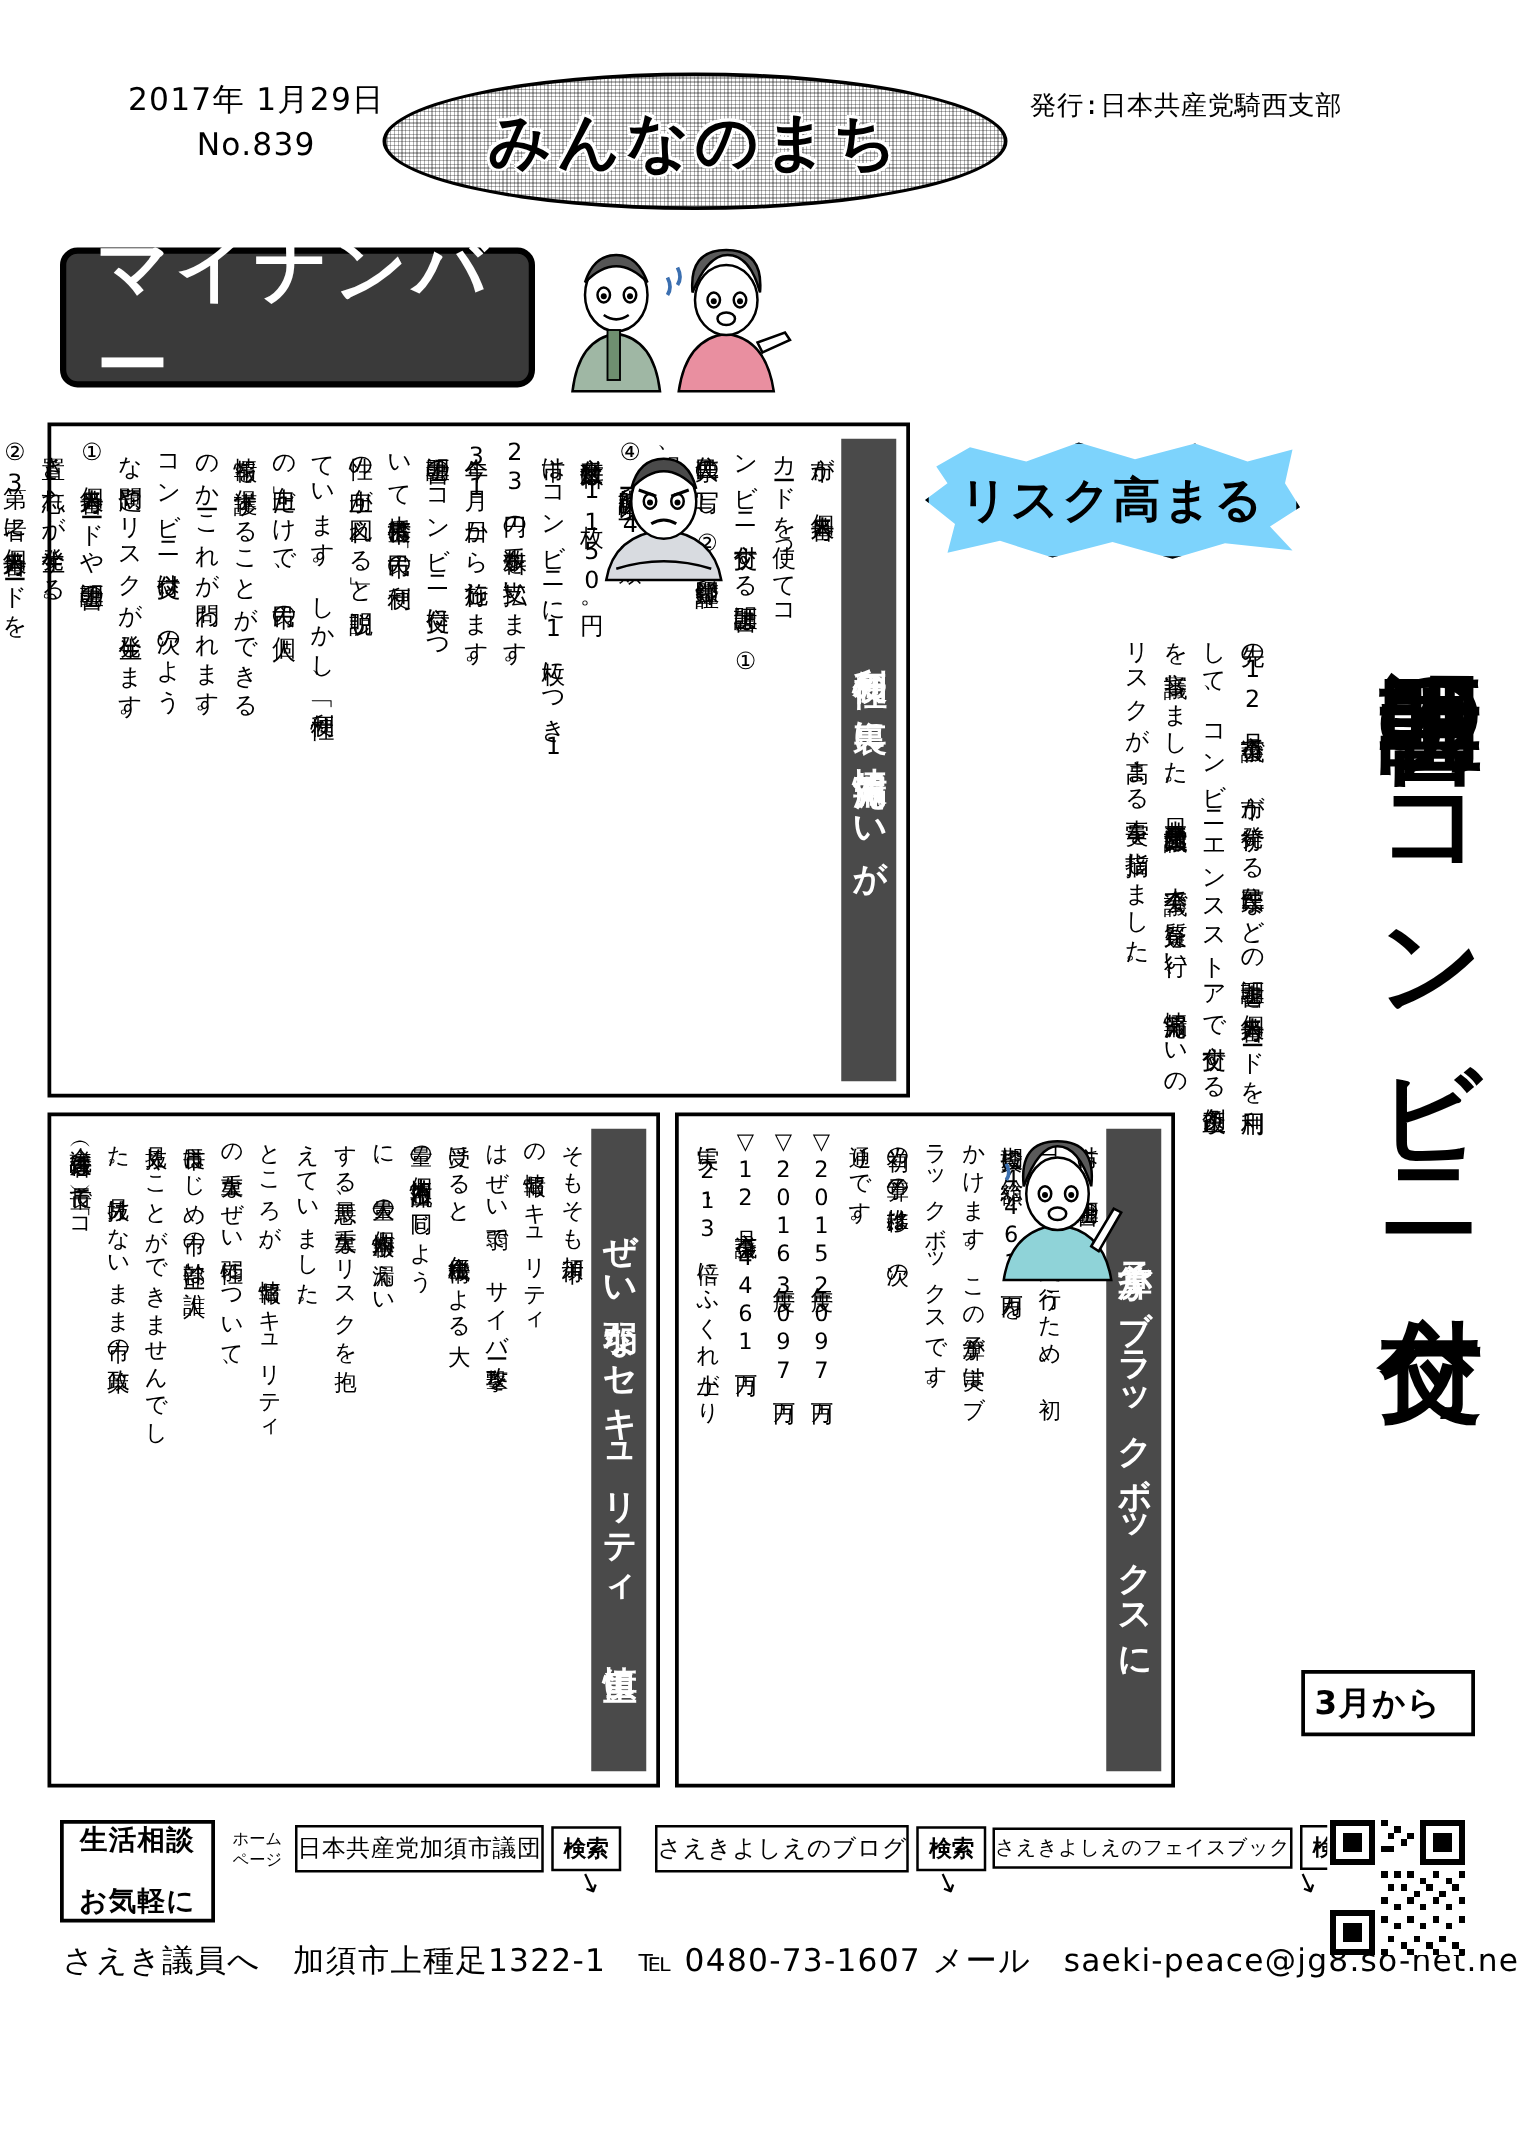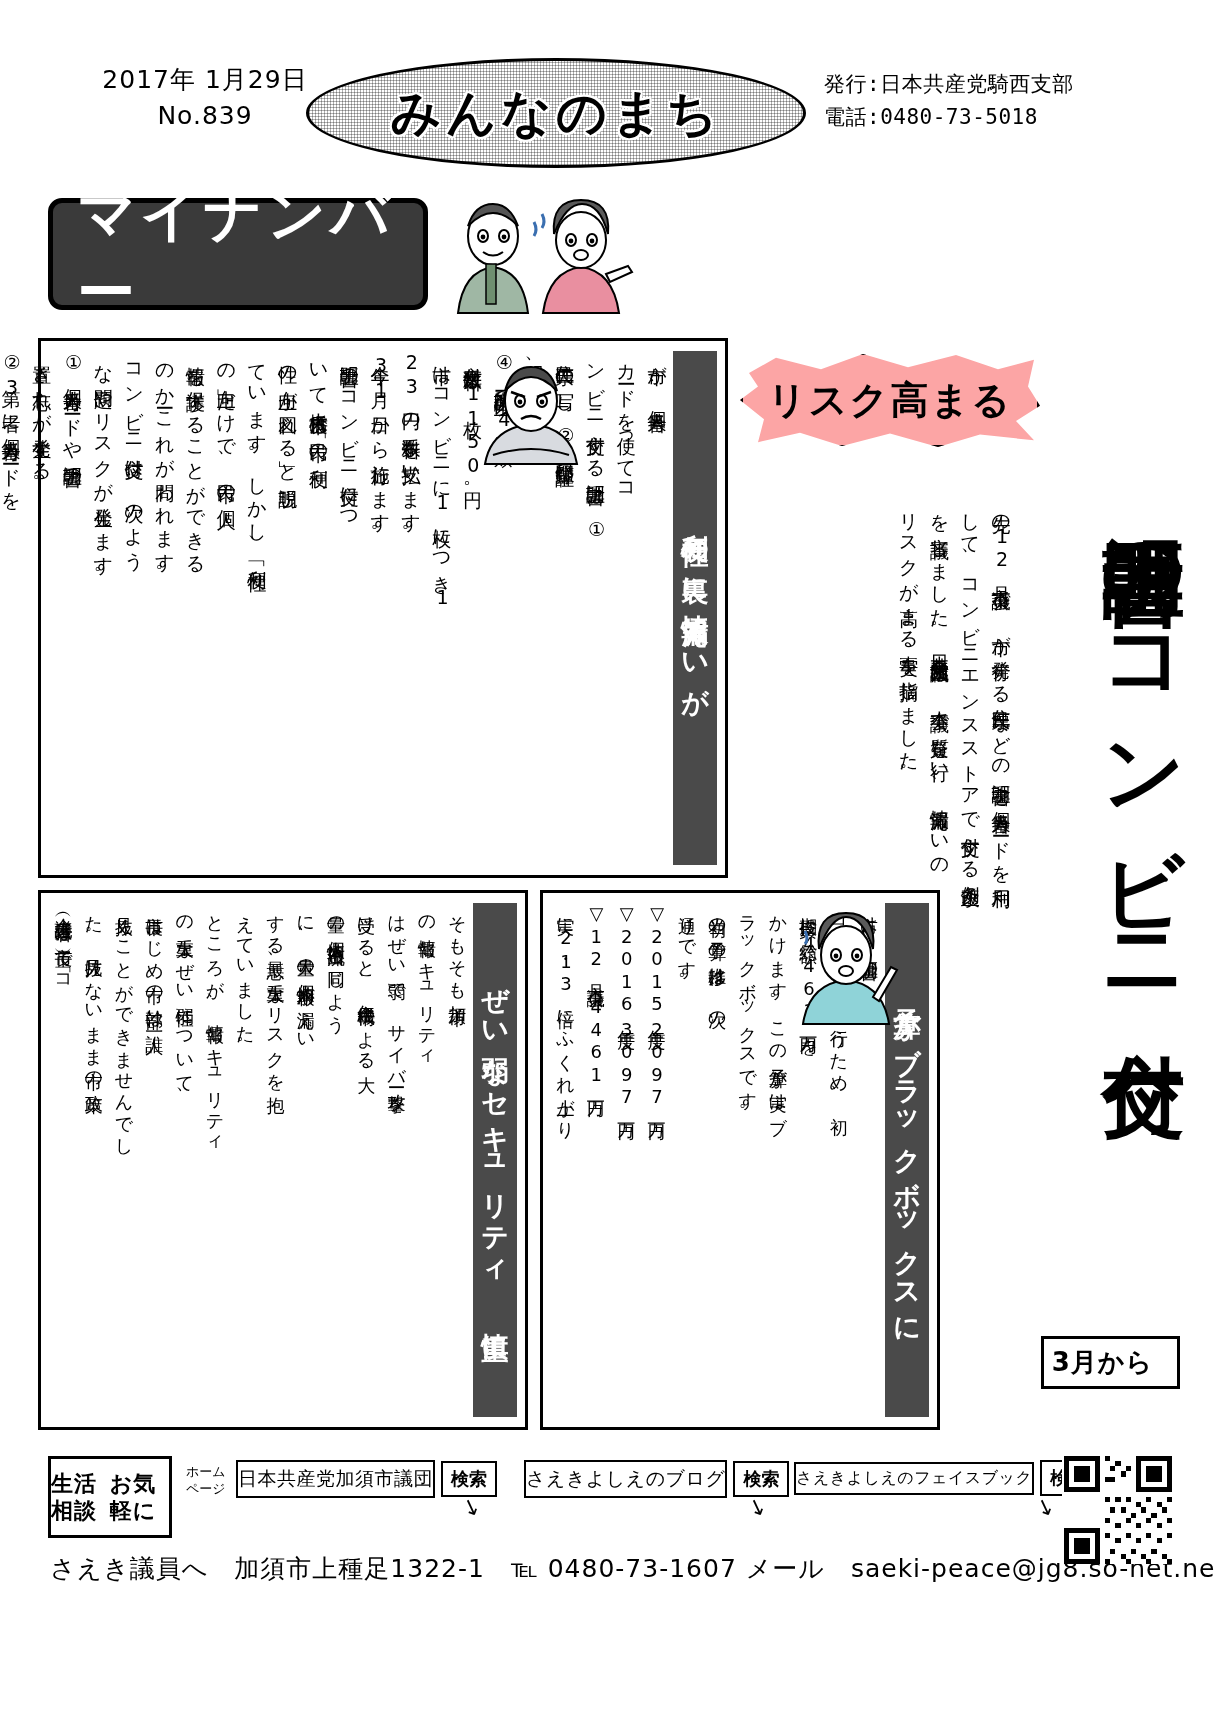--- a/index.html
+++ b/index.html
@@ -62,21 +62,21 @@
       3px 3px 0 #fff, -3px 3px 0 #fff, 3px -3px 0 #fff, -3px -3px 0 #fff,
       4px 4px 6px rgba(0,0,0,0.35);
     -webkit-text-stroke:2px #000;
   }
   
   .people { position:absolute; left:438px; top:10px; width:210px; height:130px; }
 
   
   .risk-burst {
     position:absolute; left:740px; top:352px; width:300px; height:96px;
-    background:#fca5a5; border:3px solid #000;
+    background:#7dd3fc; border:3px solid #000;
     clip-path: polygon(3% 22%, 12% 6%, 27% 18%, 41% 2%, 56% 16%, 72% 3%, 86% 18%, 98% 8%,
                        96% 36%, 100% 56%, 92% 72%, 98% 92%, 80% 86%, 66% 99%, 50% 85%,
                        34% 98%, 20% 84%, 6% 94%, 8% 70%, 0% 50%, 6% 36%);
     display:flex; align-items:center; justify-content:center;
   }
   .risk-burst span { font-size:38px; font-weight:bold; letter-spacing:2px; }
 
   
   .main-vtitle {
     position:absolute; right:28px; top:470px; width:110px; height:930px;
@@ -127,21 +127,21 @@
   
   #box-br { left:540px; top:890px; width:400px; height:540px; padding:10px 8px; }
 
   .colwrap { display:flex; flex-direction:row-reverse; height:100%; }
   .colwrap .col { width:42px; }
 
   
   .footer { position:absolute; left:34px; top:1448px; width:1146px; height:240px; }
   .consult-box {
     position:absolute; left:14px; top:8px; width:124px; height:82px;
-    border:3px solid #000; display:flex; flex-direction:row;
+    border:3px solid #000; display:flex; flex-direction:column;
     align-items:center; justify-content:space-between; line-height:1.25;
     font-size:22px; font-weight:bold; letter-spacing:1px;
   }
   .hp-label {
     position:absolute; left:152px; top:16px; font-size:13px; line-height:1.3;
     text-align:center; letter-spacing:0px;
   }
   .search-group { position:absolute; display:flex; align-items:center; gap:6px; }
   .search-field {
     border:2px solid #000; padding:4px 0; font-size:19px; background:#fff;
@@ -172,21 +172,20 @@
   <div class="masthead">
     <div class="issue-date">
       <div>2017年 1月29日</div>
       <div>No.839</div>
     </div>
     <div class="title-ellipse">
       <span>みんなのまち</span>
     </div>
     <div class="publisher">
       <div>発行:日本共産党騎西支部</div>
-      <div>電話:0480-73-5018</div>
     </div>
   </div>
 
   <div class="headline-band">
     <div class="mynumber-box">
       <span>マイナンバー</span>
     </div>
 
     <div class="people">
       <svg width="210" height="130" viewBox="0 0 210 130">

